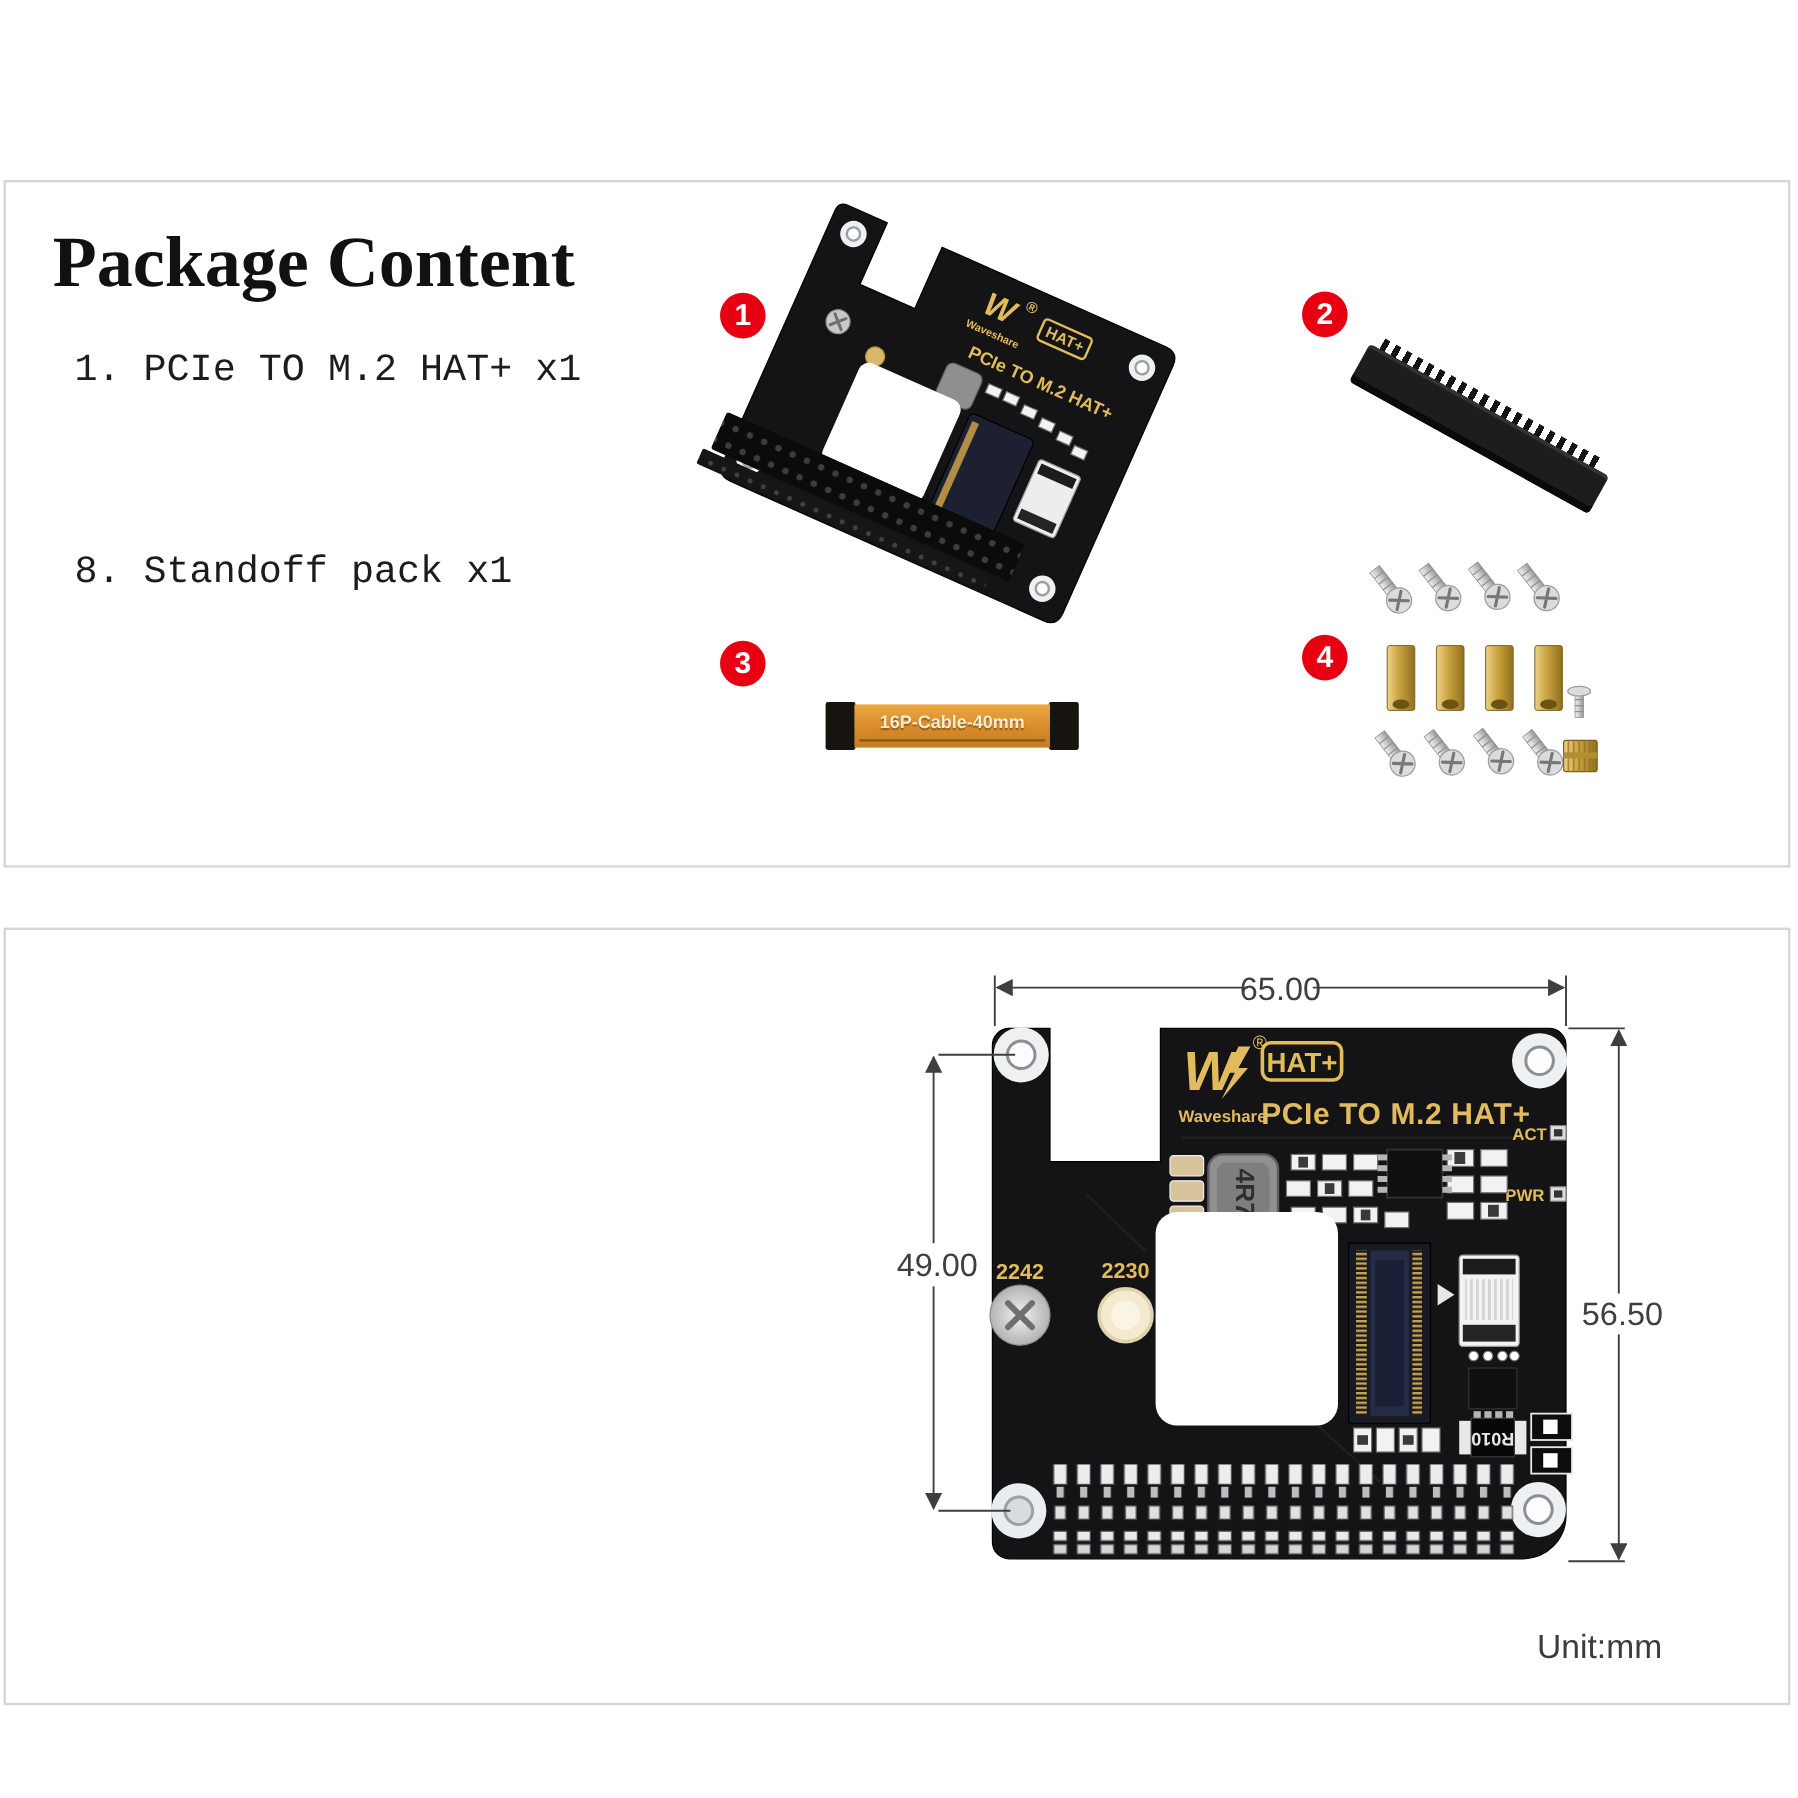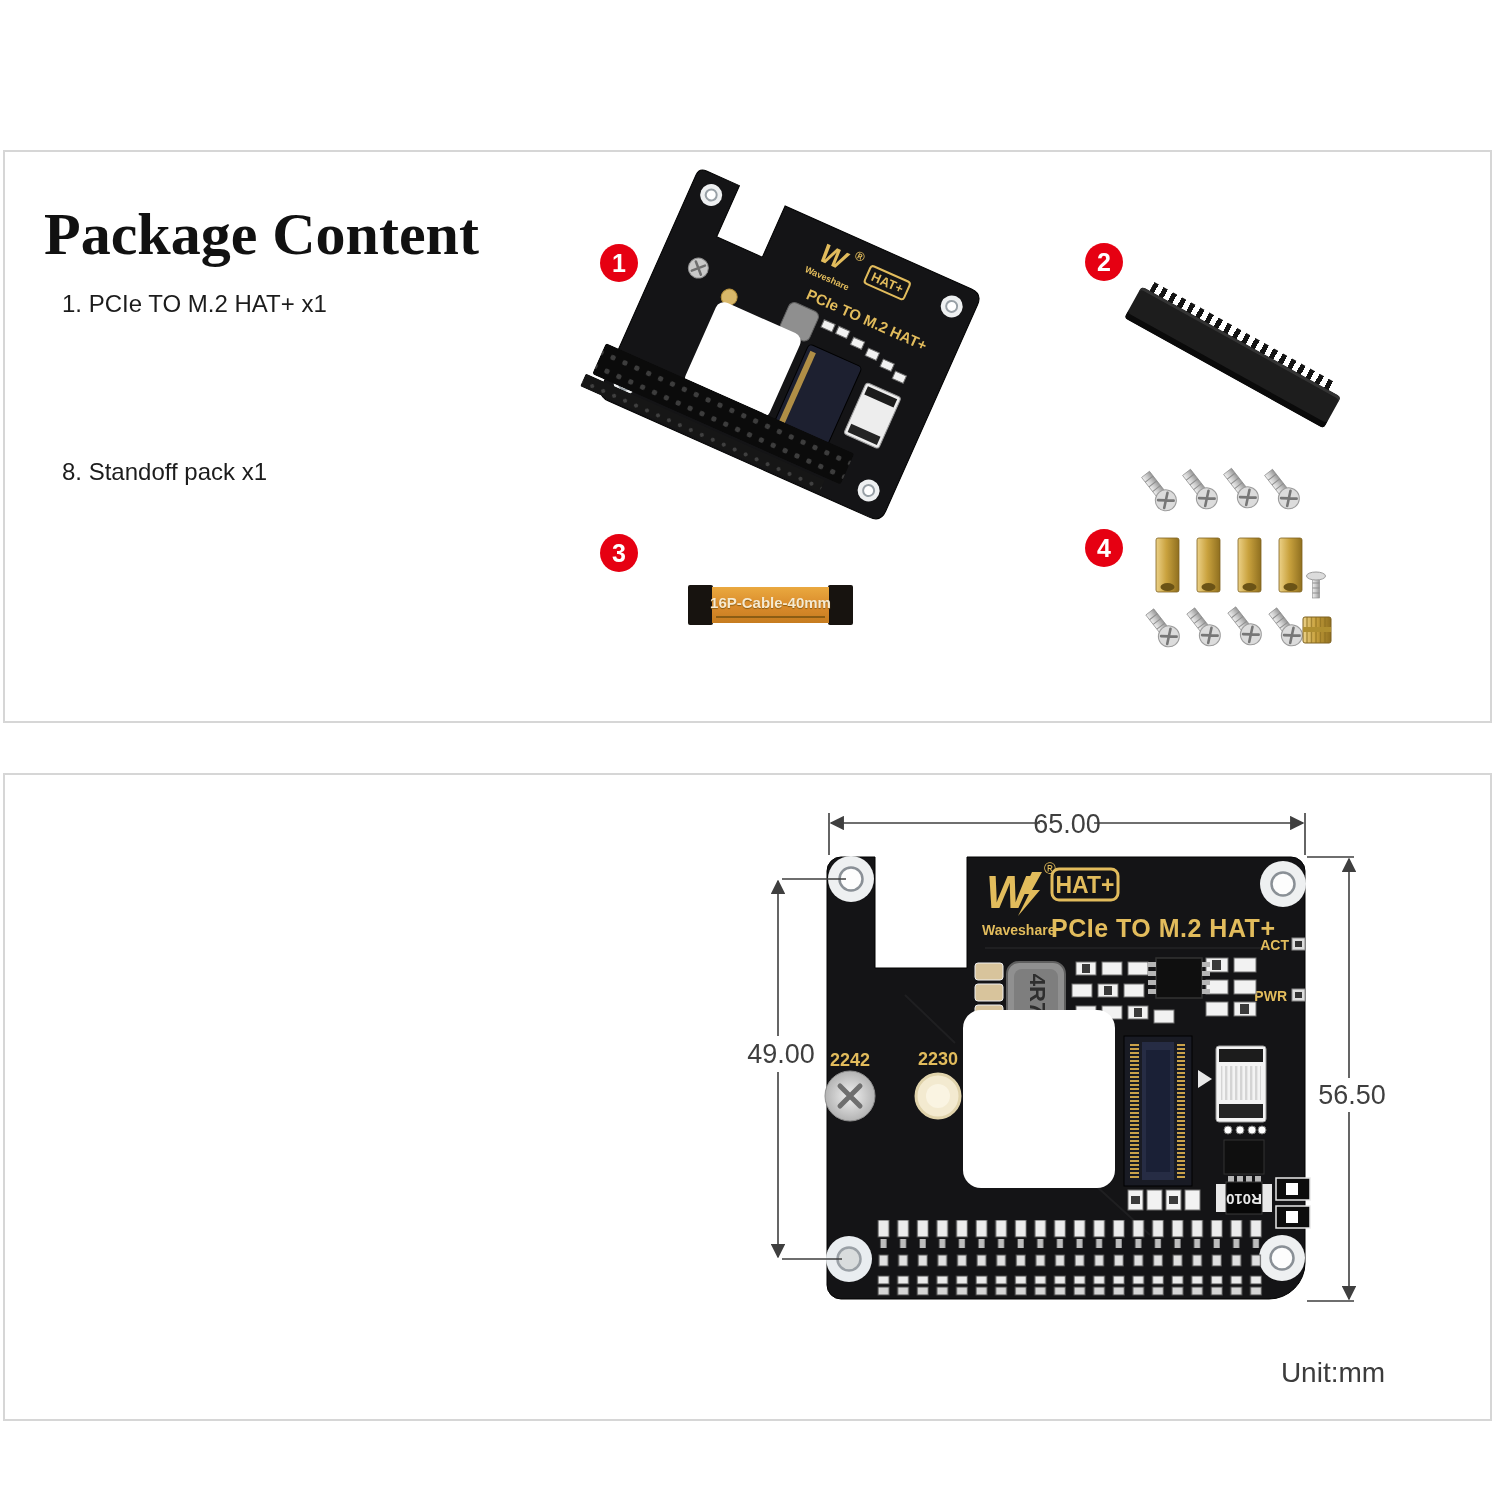--- a/index.html
+++ b/index.html
@@ -3,23 +3,23 @@
 <meta charset="utf-8">
 <style>
   html,body{margin:0;padding:0;background:#fff;}
   .canvas{position:relative;width:1498px;height:1498px;background:#ffffff;overflow:hidden;
           font-family:"Liberation Sans",sans-serif;}
   .card{position:absolute;left:3px;width:1489px;background:#fff;border:2px solid #d6d6d6;box-sizing:border-box;}
   #card-package{top:150px;height:573px;}
   #card-dimensions{top:773px;height:648px;}
   .big-title{position:absolute;font-family:"Liberation Serif",serif;font-weight:bold;color:#111;
              font-size:60px;letter-spacing:0px;white-space:nowrap;}
-  #pkg-title{left:44px;top:200px;text-align:center;}
+  #pkg-title{left:44px;top:184px;text-align:center;}
   #dim-title{left:70px;top:852px;}
-  .pkg-item{position:absolute;left:62px;font-family:Liberation Sans, sans-serif;font-size:24px;color:#1c1c1c;white-space:nowrap;}
+  .pkg-item{position:absolute;left:62px;font-family:Liberation Mono, monospace;font-size:32px;color:#1c1c1c;white-space:nowrap;}
   .badge{position:absolute;width:38px;height:38px;border-radius:50%;background:#e60012;color:#fff;
          display:flex;align-items:center;justify-content:center;font-weight:bold;font-size:25px;}
   
   .photo1{position:absolute;left:635px;top:220px;width:310px;height:250px;transform:rotate(24deg);}
   .photo1 .layer{position:absolute;left:0;top:0;}
   .p1-abs{position:absolute;}
   .gold-t{color:#e2bc5c;font-weight:bold;white-space:nowrap;}
   .hatbox-s{border:2px solid #e2bc5c;border-radius:4px;color:#e2bc5c;font-weight:bold;
             font-size:13px;line-height:17px;padding:0 4px;}
   .pb-header{position:absolute;left:-14px;top:198px;width:272px;height:34px;background:#0b0b0b;border-radius:3px;
@@ -30,21 +30,21 @@
      background-size:12px 12px;background-position:5px 3px;}
   
   .photo2{position:absolute;left:1145px;top:270px;width:240px;height:130px;transform:rotate(29deg);transform-origin:0 0;}
   .ph-teeth{position:absolute;left:14px;top:6px;width:208px;height:13px;
       background:repeating-linear-gradient(90deg,#141414 0 5px,rgba(0,0,0,0) 5px 10.5px);}
   .ph-bar{position:absolute;left:5px;top:16px;width:228px;height:36px;background:#1d1d1d;border-radius:4px;
       box-shadow:inset 0 -6px 0 #0a0a0a, inset 0 3px 0 #333;}
   .ph-pins{position:absolute;left:10px;top:52px;width:220px;height:62px;transform:skewX(-16deg);transform-origin:top left;
       background:repeating-linear-gradient(90deg,#cicaca 0 0px,#c9c9c9 0 2.5px,#858585 2.5px 3.8px,rgba(0,0,0,0) 3.8px 11px);}
   
-  .cable{position:absolute;left:688px;top:585px;width:165px;height:40px;}
+  .cable{position:absolute;left:688px;top:585px;width:187px;height:40px;padding-left:24px;}
   .cable .capL,.cable .capR{position:absolute;top:0;width:25px;height:40px;background:#17130f;border-radius:2px;}
   .cable .capL{left:0;} .cable .capR{right:0;}
   .cable .body{position:absolute;left:24px;right:24px;top:2px;bottom:2px;
       background:linear-gradient(180deg,#eaa93f 0%,#d98a2b 55%,#c67c1f 100%);}
   .cable .body:after{content:"";position:absolute;left:4px;right:4px;bottom:5px;height:2px;background:#7a5210;opacity:.8;}
   .cable .lbl{position:absolute;left:0;right:0;top:9px;text-align:center;font-size:15px;font-weight:bold;
       color:#f6ead0;text-shadow:0 1px 1px #8a5c12;}
   
   svg{position:absolute;overflow:visible;}
   .dim{stroke:#3f3f3f;stroke-width:1.6;fill:none;}

